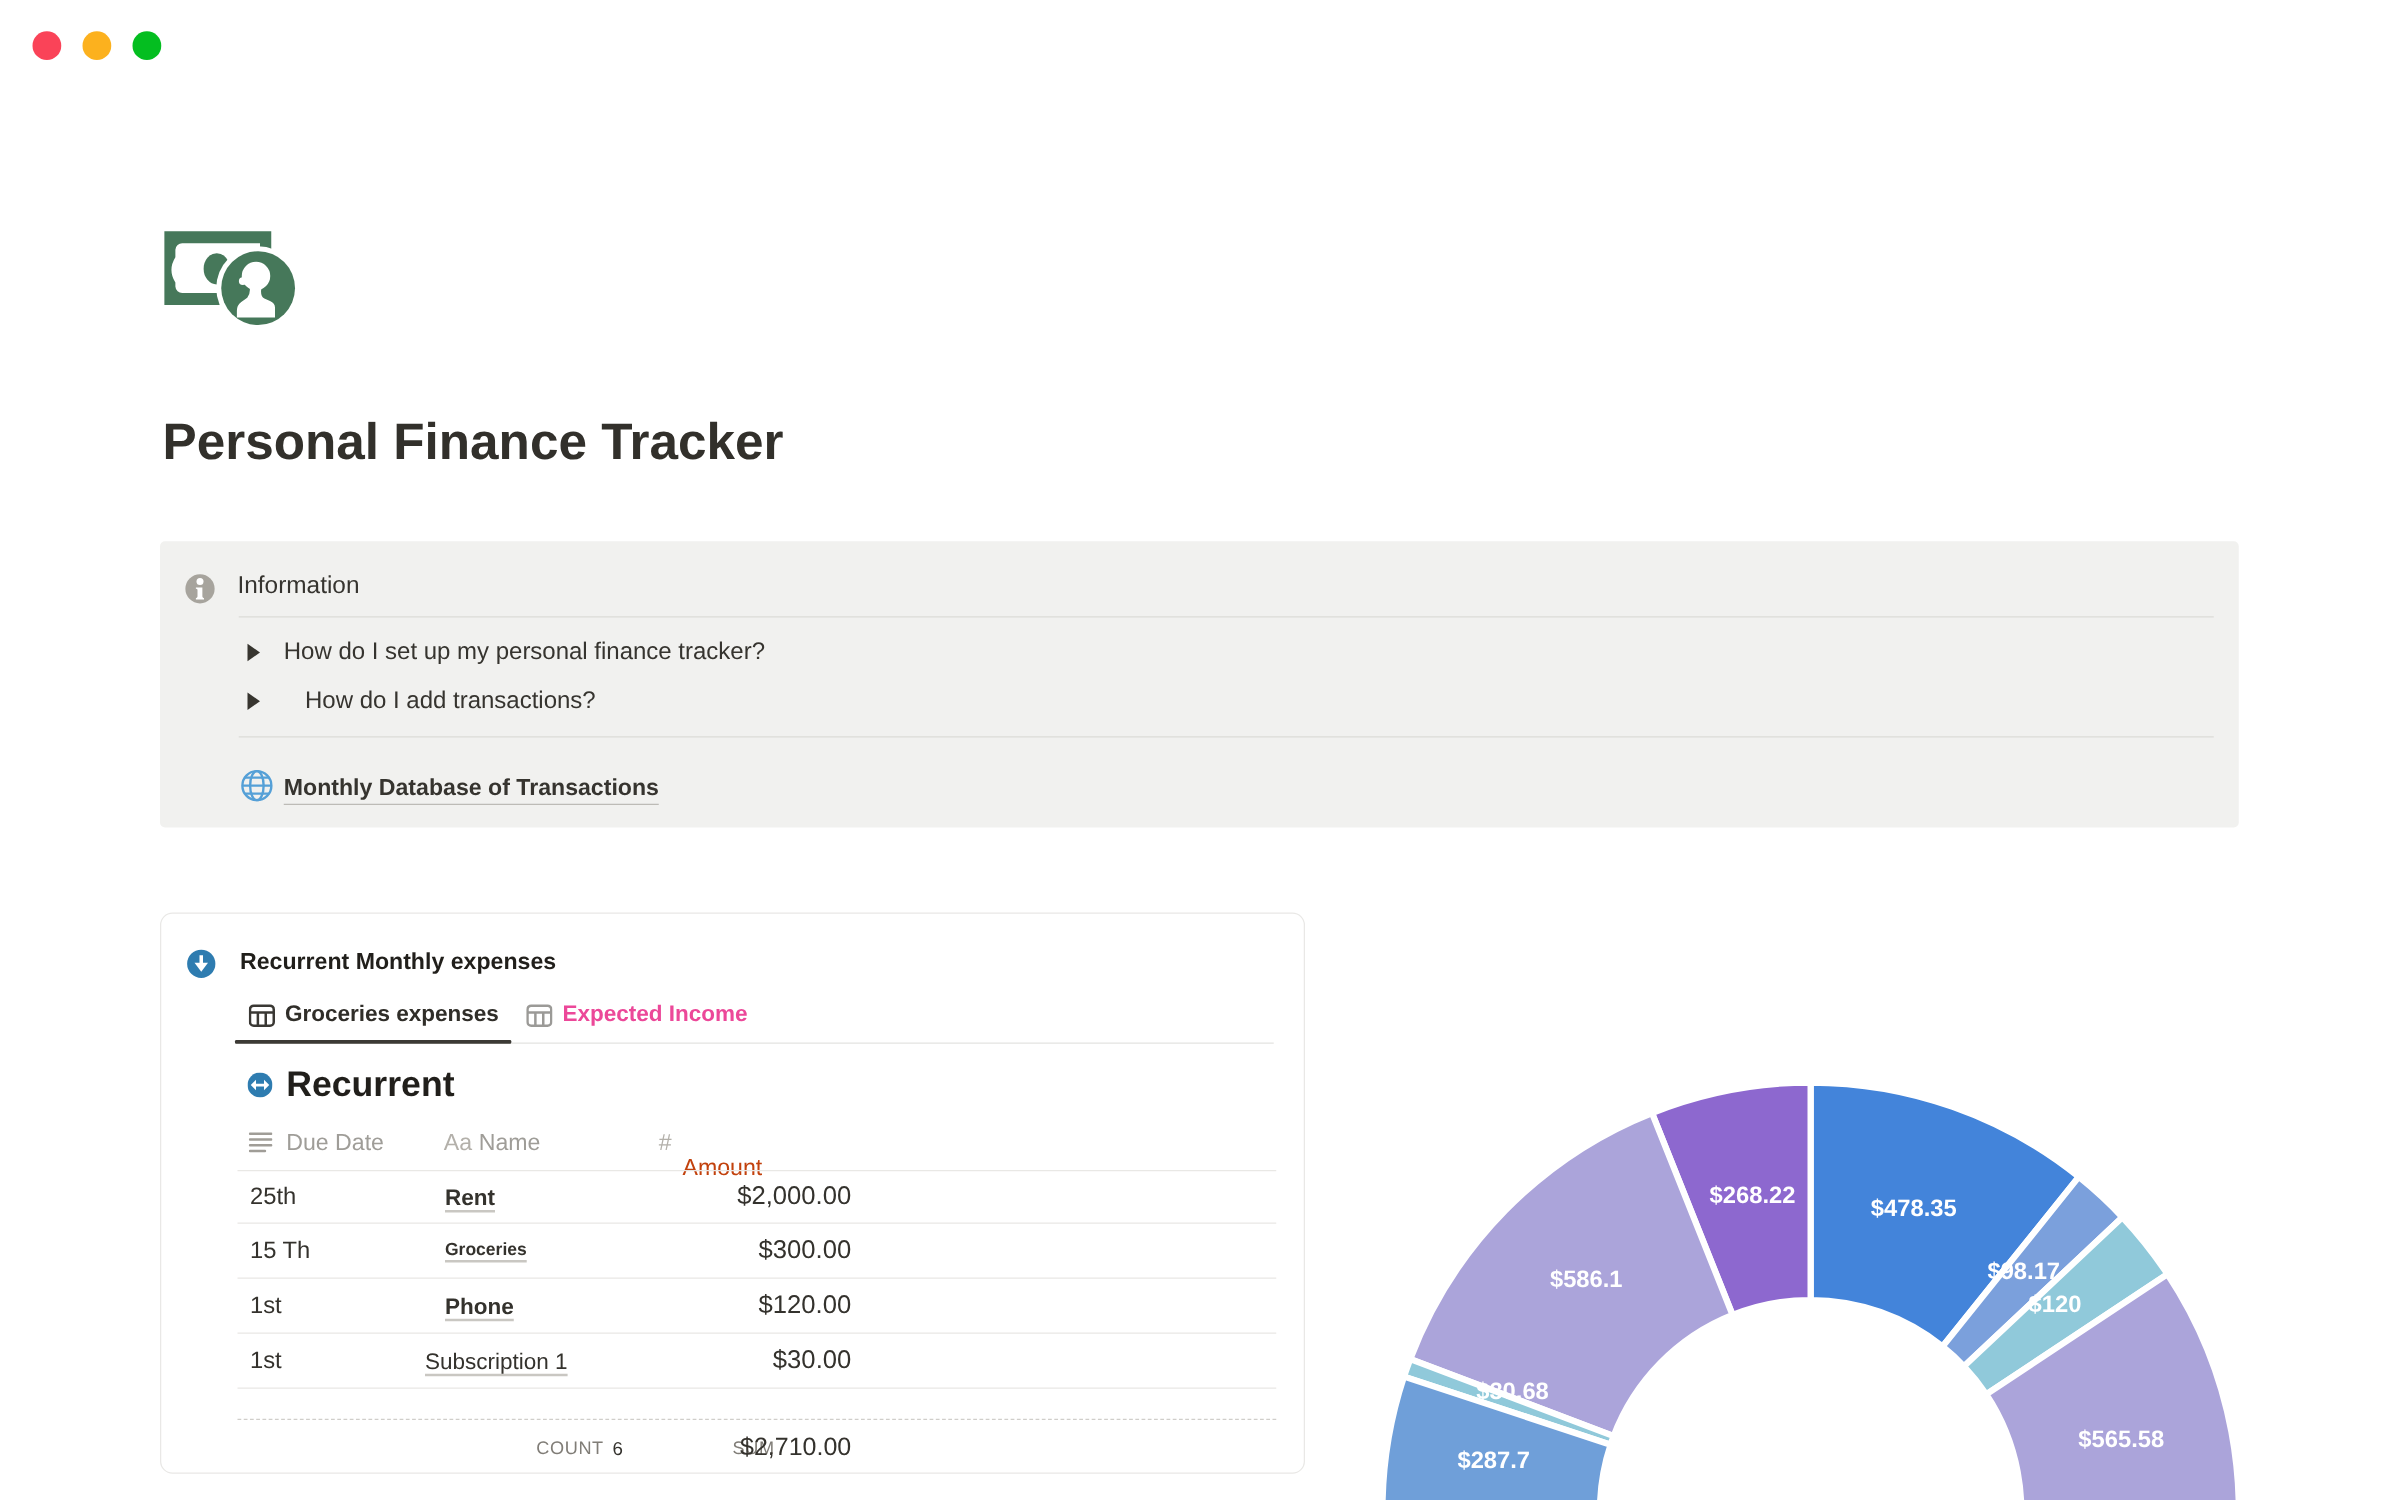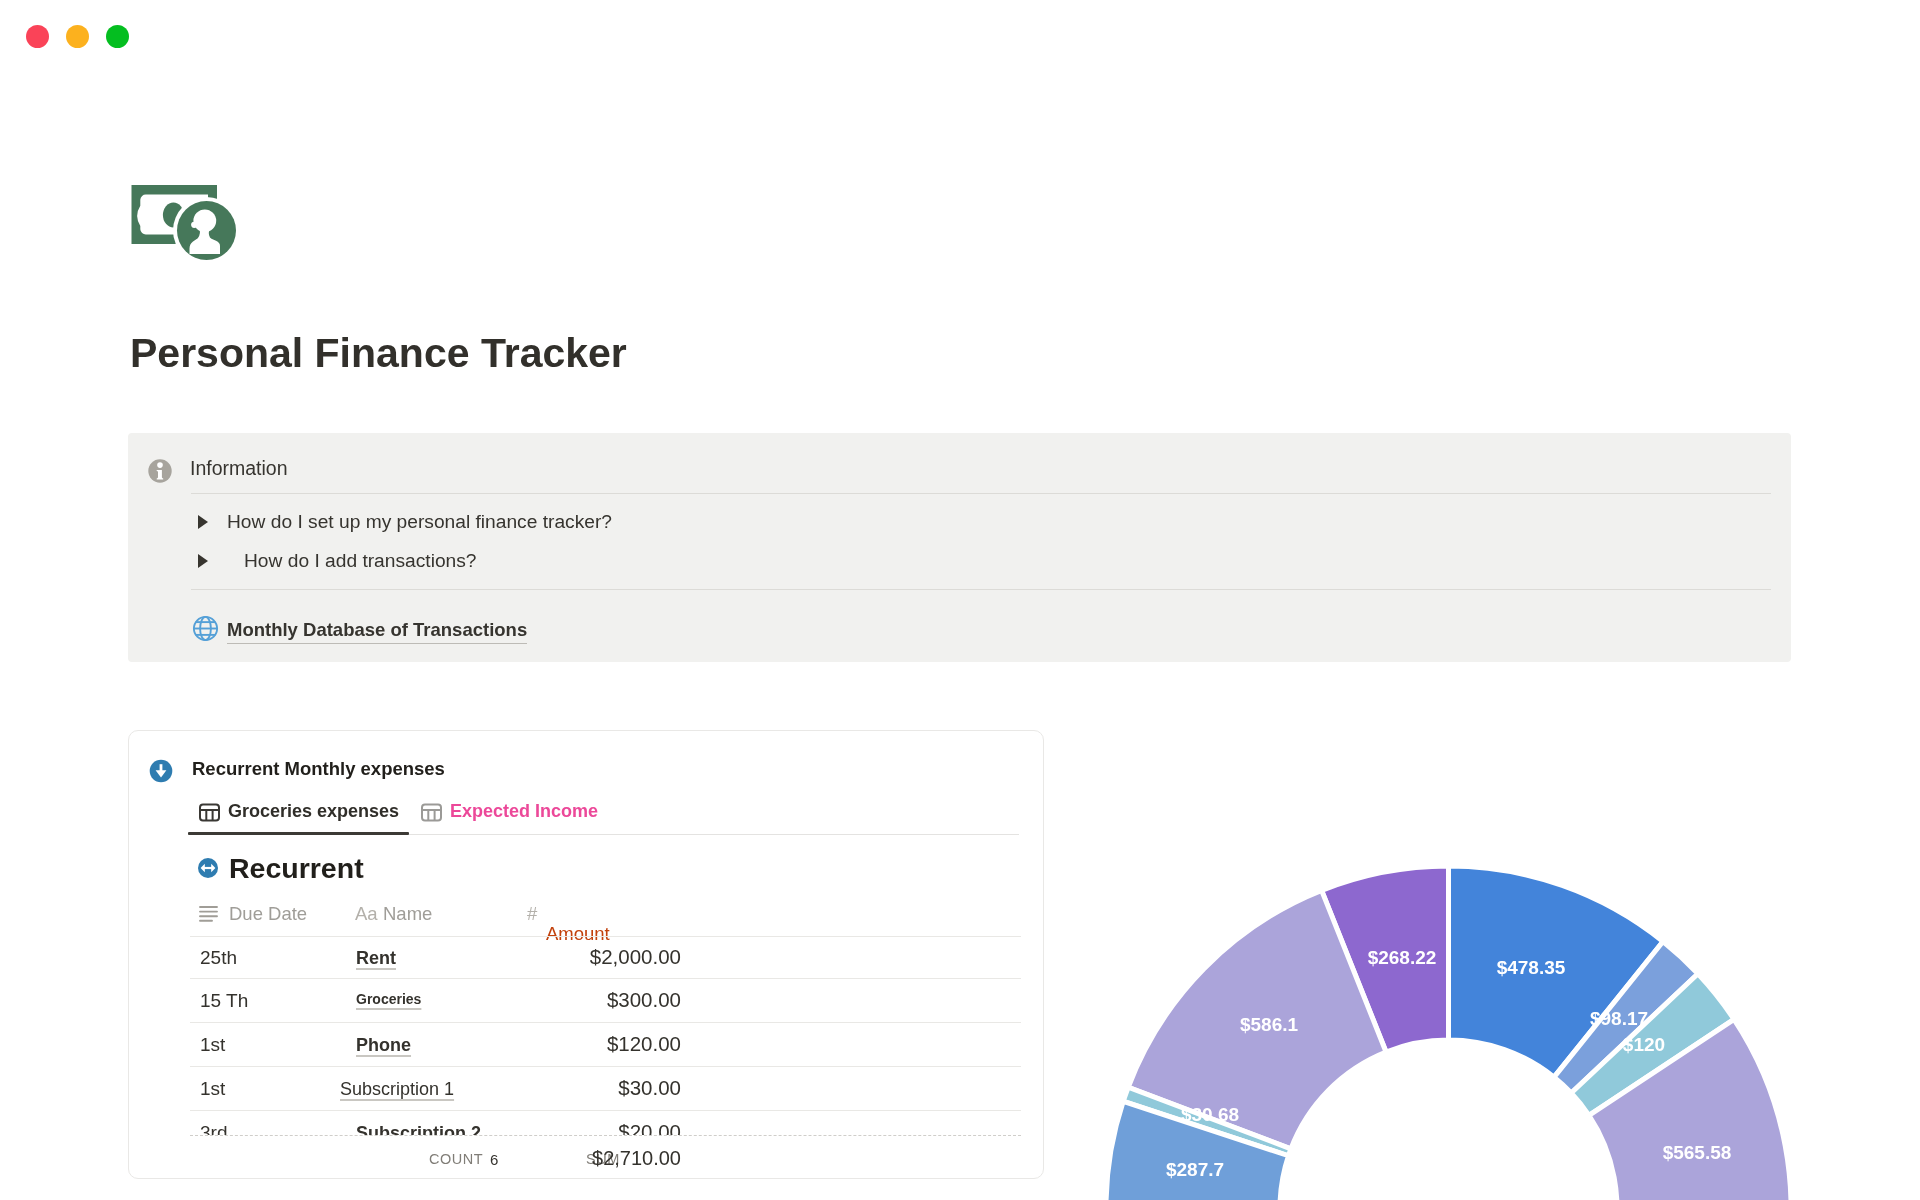--- a/index.html
+++ b/index.html
@@ -119,25 +119,20 @@
 <div class="txt" style="left:500px;top:990.1px;width:181px;text-align:right;font-size:20.5px;">$300.00</div>
 <div class="abs" style="left:190px;top:1022px;width:831px;height:1px;background:#e9e8e5;"></div>
 <div class="txt" style="left:200px;top:1035.2px;font-size:19px;">1st</div>
 <div class="txt" style="left:356px;top:1036.0px;font-size:18px;font-weight:bold;text-decoration:underline;text-decoration-color:#c9c7c2;text-underline-offset:4px;text-decoration-thickness:1.5px;">Phone</div>
 <div class="txt" style="left:500px;top:1033.9px;width:181px;text-align:right;font-size:20.5px;">$120.00</div>
 <div class="abs" style="left:190px;top:1066px;width:831px;height:1px;background:#e9e8e5;"></div>
 <div class="txt" style="left:200px;top:1078.9px;font-size:19px;">1st</div>
 <div class="txt" style="left:340px;top:1079.7px;font-size:18px;font-weight:normal;text-decoration:underline;text-decoration-color:#c9c7c2;text-underline-offset:4px;text-decoration-thickness:1.5px;">Subscription 1</div>
 <div class="txt" style="left:500px;top:1077.6px;width:181px;text-align:right;font-size:20.5px;">$30.00</div>
 <div class="abs" style="left:190px;top:1110px;width:831px;height:1px;background:#e9e8e5;"></div>
-<div class="abs" style="left:190px;top:1110px;width:831px;height:25px;overflow:hidden;">
-      <div class="txt" style="left:10px;top:12.9px;font-size:19px;">3rd</div>
-<div class="txt" style="left:166px;top:13.7px;font-size:18px;font-weight:bold;text-decoration:underline;text-decoration-color:#c9c7c2;text-underline-offset:4px;text-decoration-thickness:1.5px;">Subscription 2</div>
-<div class="txt" style="left:310px;top:11.6px;width:181px;text-align:right;font-size:20.5px;">$20.00</div>
-    </div>
 
 <div class="abs" style="left:190px;top:1135px;width:831px;height:0;border-top:1px dashed #d0ceca;"></div>
 
 <div class="txt" style="left:429px;top:1152.2px;font-size:14.5px;letter-spacing:0.5px;color:#807d77;text-align:center;">COUNT</div>
 <div class="txt" style="left:490px;top:1151.8px;font-size:15px;color:#34322d;">6</div>
 <div class="txt" style="left:552px;top:1152.2px;font-size:14.5px;letter-spacing:0.5px;color:#807d77;margin-left:34px;">SUM</div>
 <div class="txt" style="left:559px;top:1147.6px;width:122px;text-align:right;font-size:20px;color:#34322d;">$2,710.00</div>
 
 <svg class="abs" style="left:1080px;top:850px;" width="740" height="350" viewBox="1080 850 740 350">
 <path d="M 1448.50 866.00 A 342.5 342.5 0 0 1 1663.04 941.52 L 1554.05 1077.15 A 168.5 168.5 0 0 0 1448.50 1040.00 Z" fill="#4384da" stroke="#ffffff" stroke-width="5"></path>

